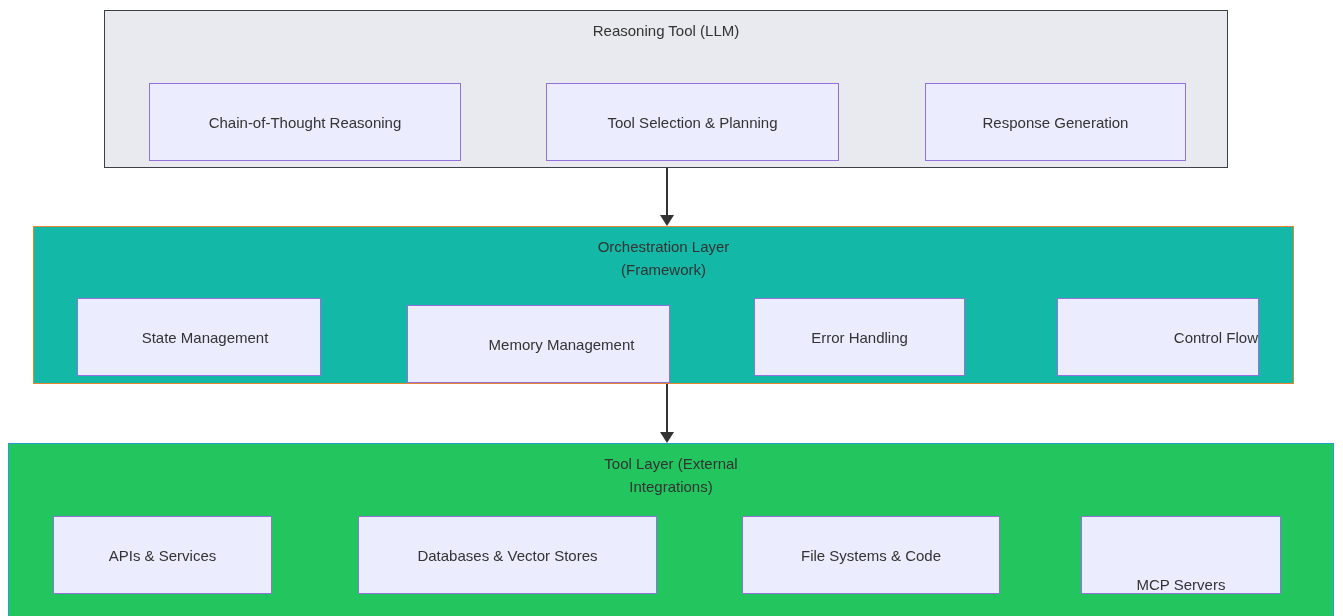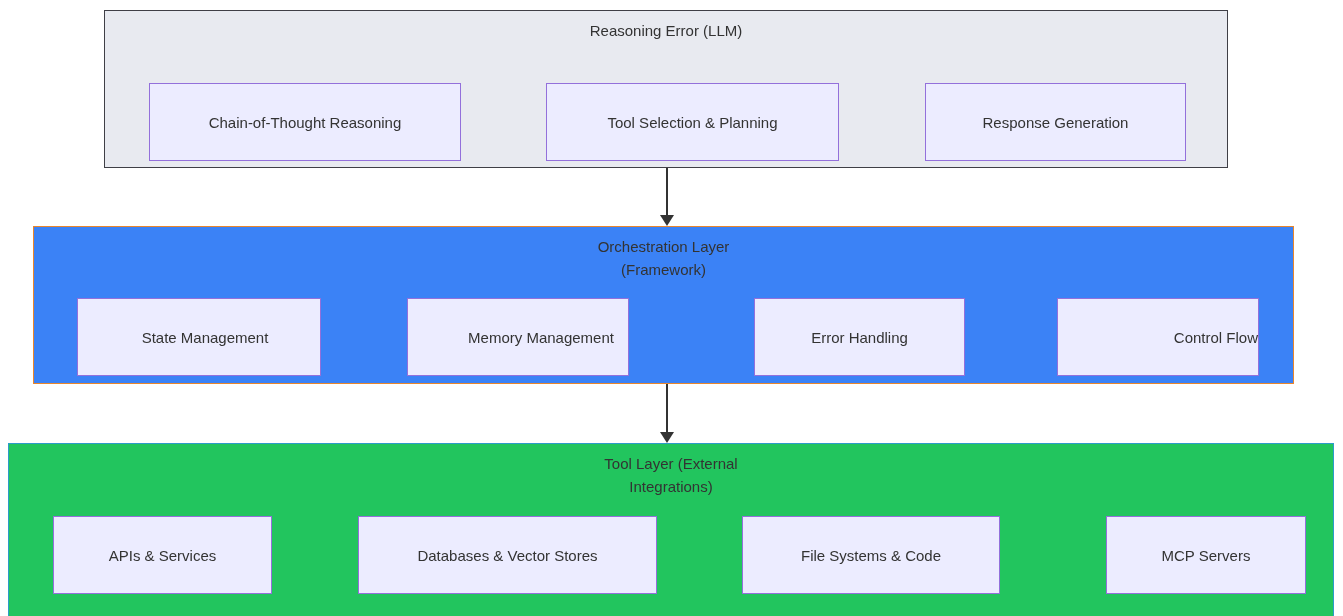--- a/index.html
+++ b/index.html
@@ -21,21 +21,21 @@
     border-style: solid;
     border-width: 1.5px;
   }
   .layer-reasoning {
     left: 104px; top: 10px; width: 1124px; height: 158px;
     background: #e8eaf0;
     border-color: #3f3f46;
   }
   .layer-orchestration {
     left: 33px; top: 226px; width: 1261px; height: 158px;
-    background: #3b82f6;
+    background: #14b8a6;
     border-color: #e8862d;
   }
   .layer-tool {
     left: 8px; top: 443px; width: 1326px; height: 181px;
     background: #22c55e;
     border-color: #2d9bc9;
   }
   .layer-title {
     position: absolute;
     left: 0; right: 0; top: 8px;
@@ -74,21 +74,21 @@
     border-top: 11px solid #333333;
   }
 </style>
 </head>
 <body>
 
 <div class="canvas">
 
   <section class="layer layer-reasoning">
     <div class="layer-title">
-      <span>Reasoning Error (LLM)</span>
+      <span>Reasoning Tool (LLM)</span>
     </div>
     <div class="node" style="left:44px; top:52px; width:312px;">
       <span>Chain-of-Thought Reasoning</span>
     </div>
     <div class="node" style="left:441px; top:52px; width:293px;">
       <span>Tool Selection &amp; Planning</span>
     </div>
     <div class="node" style="left:820px; top:52px; width:261px;">
       <span>Response Generation</span>
     </div>
@@ -100,21 +100,21 @@
   </div>
 
   <section class="layer layer-orchestration">
     <div class="layer-title">
       <span>Orchestration Layer</span>
       <span>(Framework)</span>
     </div>
     <div class="node" style="left:43px; top:51px; width:244px;padding-left:12px;">
       <span>State Management</span>
     </div>
-    <div class="node" style="left:373px; top:51px; width:222px;padding-left:46px;">
+    <div class="node" style="left:373px; top:58px; width:263px;padding-left:46px;">
       <span>Memory Management</span>
     </div>
     <div class="node" style="left:720px; top:51px; width:211px;">
       <span>Error Handling</span>
     </div>
     <div class="node" style="left:1023px; top:51px; width:202px;justify-content:flex-end;">
       <span>Control Flow</span>
     </div>
   </section>
 
@@ -130,18 +130,18 @@
     </div>
     <div class="node" style="left:44px; top:52px; width:219px;">
       <span>APIs &amp; Services</span>
     </div>
     <div class="node" style="left:349px; top:52px; width:299px;">
       <span>Databases &amp; Vector Stores</span>
     </div>
     <div class="node" style="left:733px; top:52px; width:258px;">
       <span>File Systems &amp; Code</span>
     </div>
-    <div class="node" style="left:1097px; top:52px; width:200px;">
+    <div class="node" style="left:1072px; top:52px; width:200px;align-items:flex-end;">
       <span>MCP Servers</span>
     </div>
   </section>
 
 </div>
 
 </body></html>

